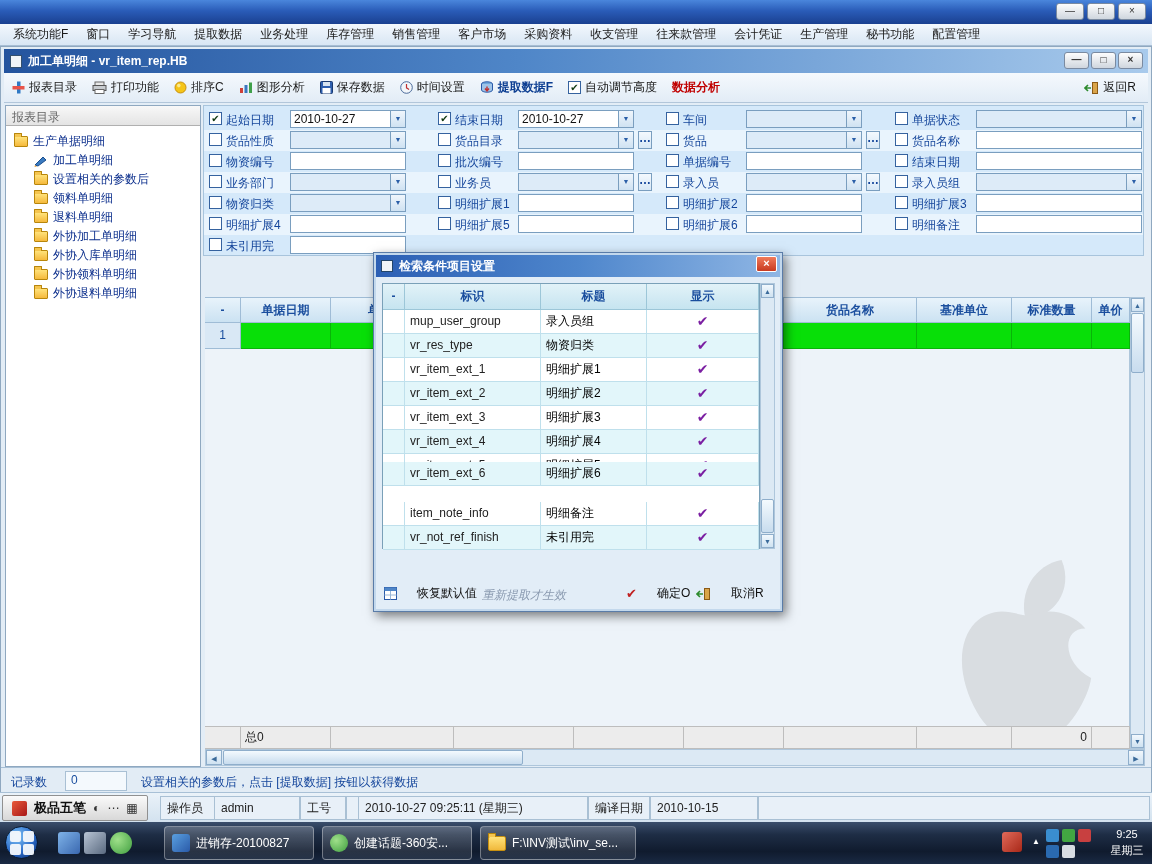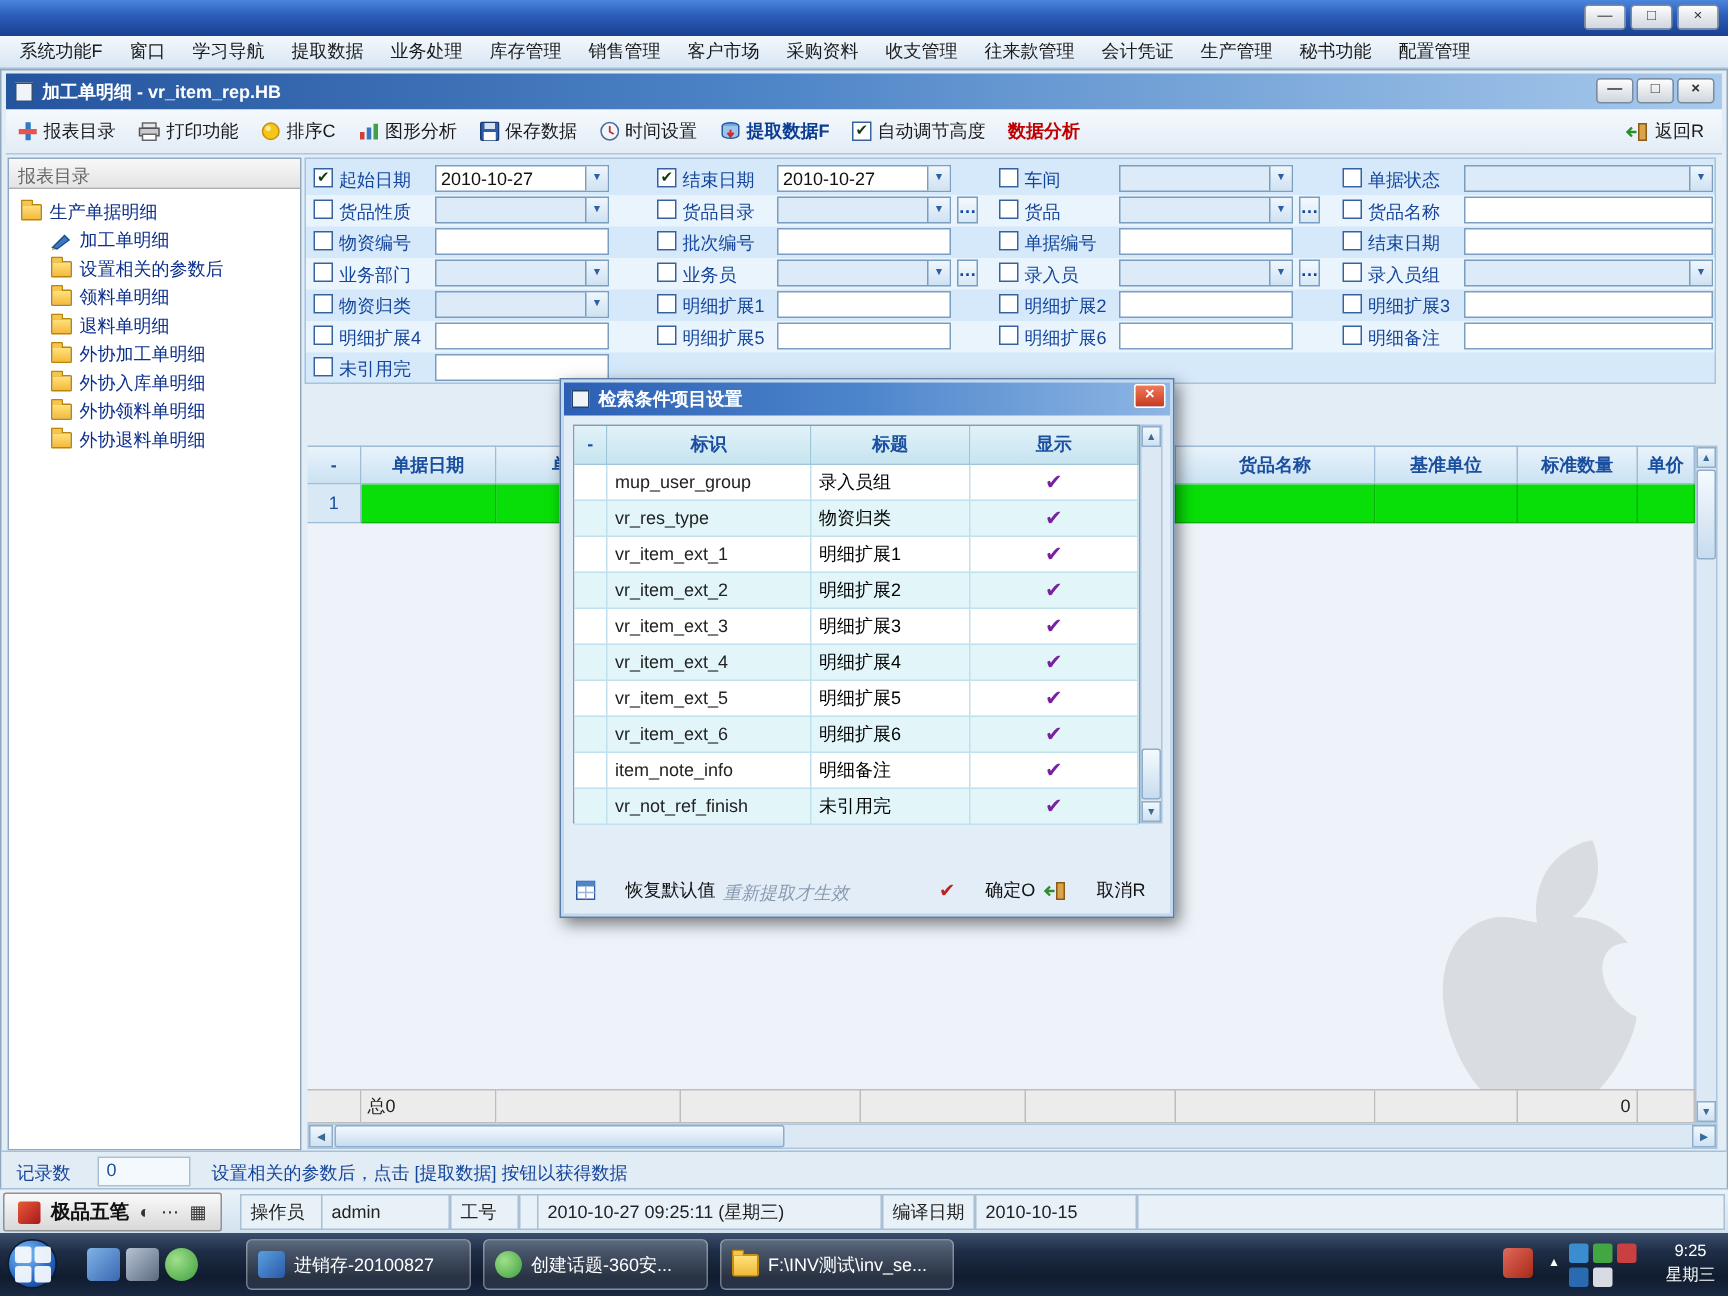--- a/index.html
+++ b/index.html
@@ -513,21 +513,21 @@
           <div class="dc c1">vr_item_ext_4</div>
           <div class="dc c2">明细扩展4</div>
           <div class="dc c3">✔</div>
         </div>
         <div class="dlg-row" style="top: 144px;">
           <div class="dc c0"></div>
           <div class="dc c1">vr_item_ext_5</div>
           <div class="dc c2">明细扩展5</div>
           <div class="dc c3">✔</div>
         </div>
-        <div class="dlg-row alt" style="top: 168px;">
+        <div class="dlg-row alt" style="top: 152px;">
           <div class="dc c0"></div>
           <div class="dc c1">vr_item_ext_6</div>
           <div class="dc c2">明细扩展6</div>
           <div class="dc c3">✔</div>
         </div>
         <div class="dlg-row" style="top: 192px;">
           <div class="dc c0"></div>
           <div class="dc c1">item_note_info</div>
           <div class="dc c2">明细备注</div>
           <div class="dc c3">✔</div>

